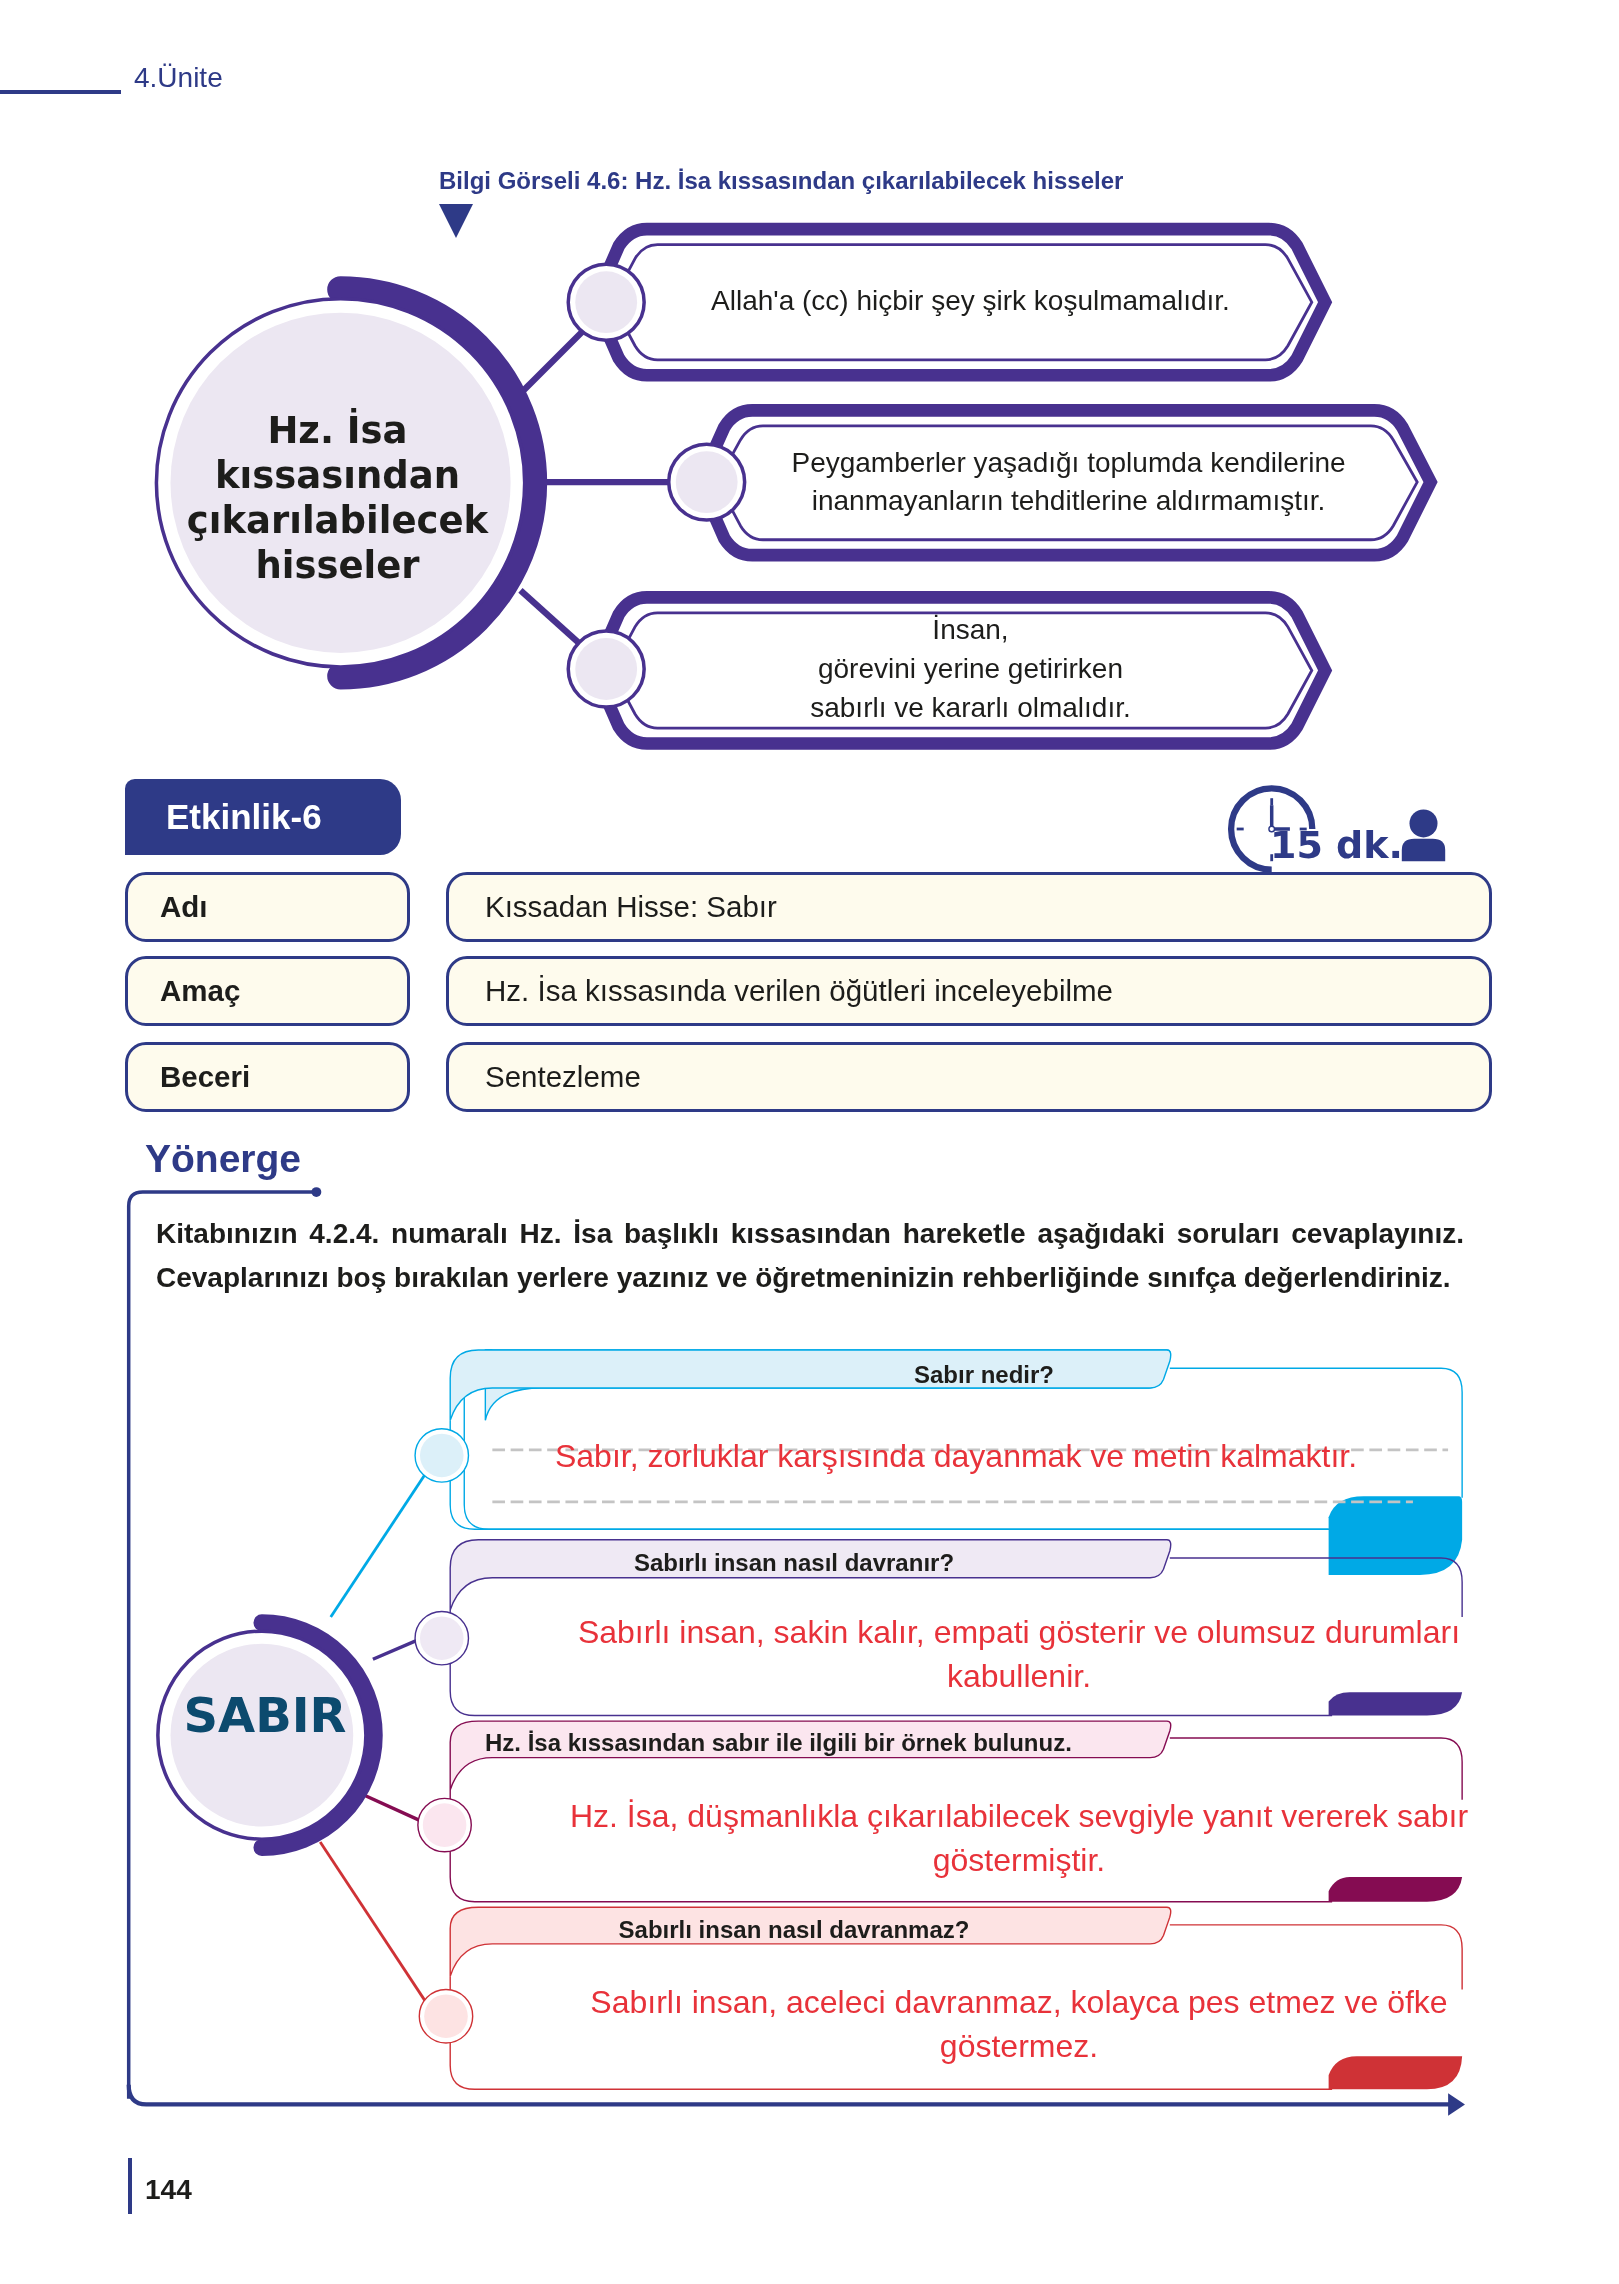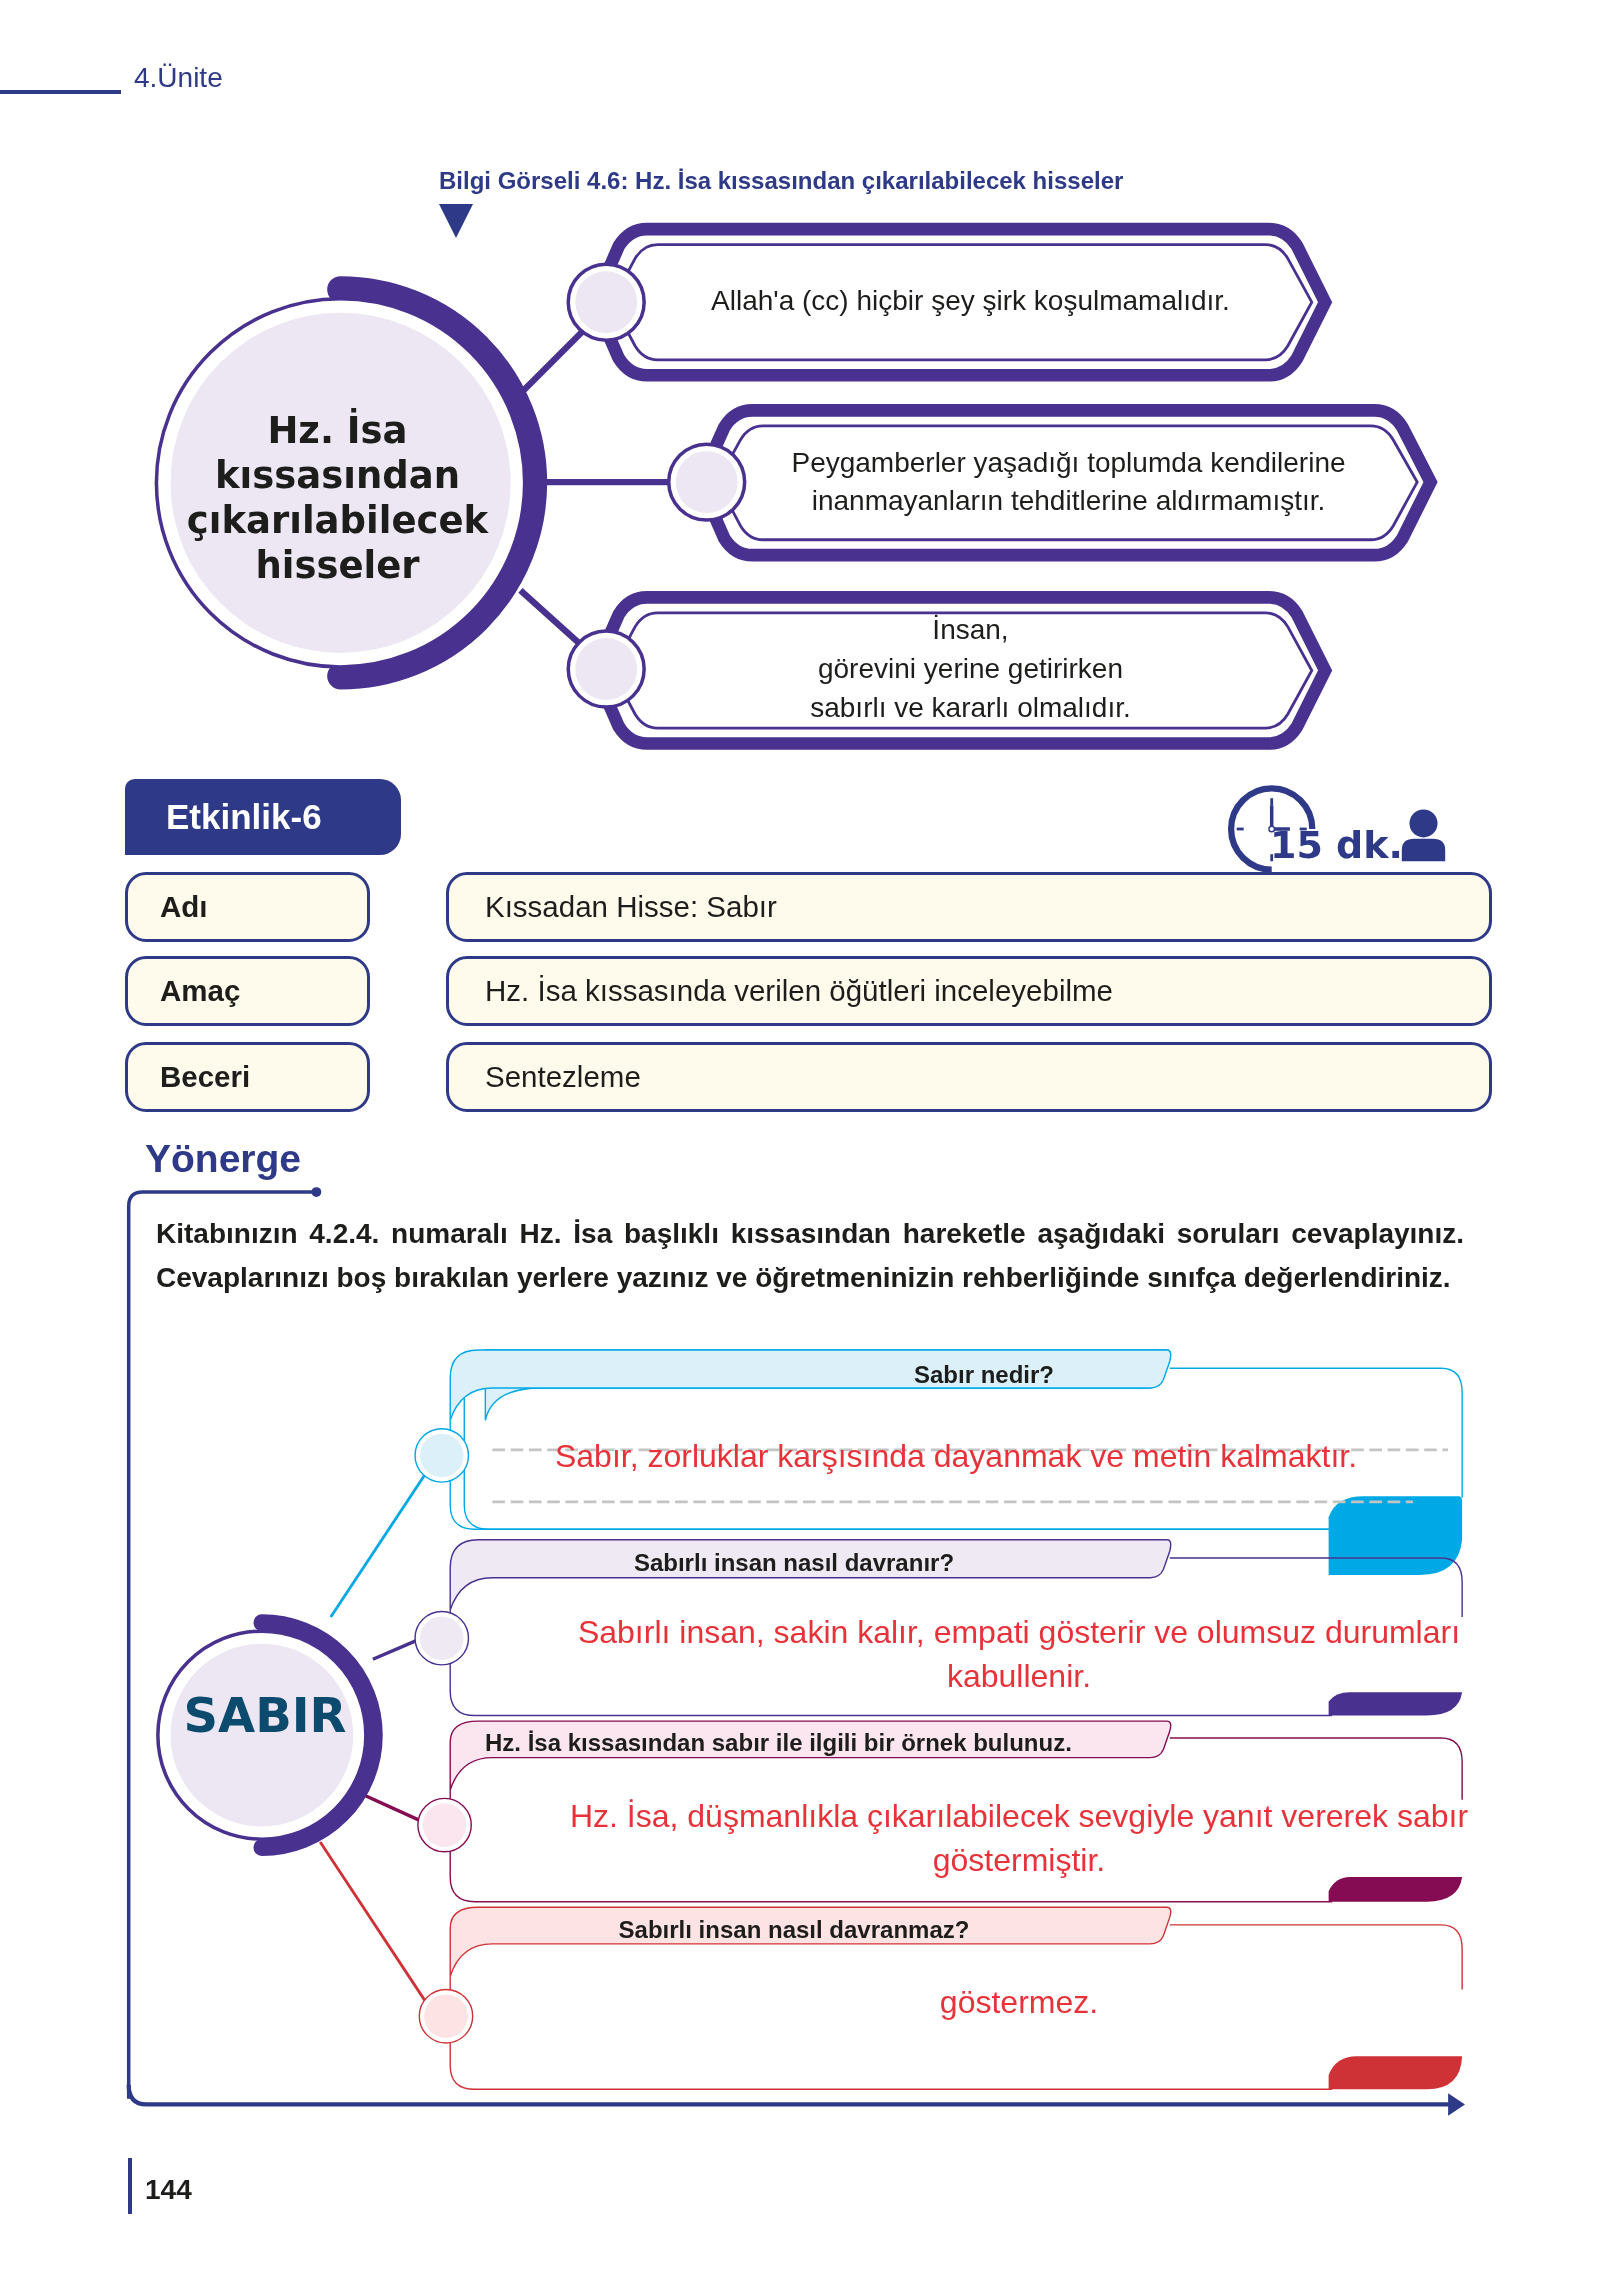--- a/index.html
+++ b/index.html
@@ -18,21 +18,21 @@
   .diagram svg { position: absolute; left: 0; top: 0; }
   .hub-text { position: absolute; left: 176px; top: 408px; width: 323px; text-align: center; font-size: 37px; font-weight: bold; line-height: 45px; color: #1d1d1b; font-family: "DejaVu Sans", sans-serif; }
   .hisse-text { position: absolute; text-align: center; font-size: 28px; color: #1d1d1b; font-family: "Liberation Sans", sans-serif; line-height: 39px; }
 
   
   .etk-badge { left: 125px; top: 779px; width: 276px; height: 76px; background: #2e3a87; border-radius: 9.8px 21px 21px 0; color: #fff; font-size: 35px; font-weight: bold; display: flex; align-items: center; padding-left: 41px; font-family: "Liberation Sans", sans-serif; }
   .timer { left: 1204px; top: 780px; width: 253px; height: 98px; }
   .timer-label { left: 1270px; top: 823px; font-size: 38px; font-weight: bold; color: #2e3a87; font-family: "DejaVu Sans", sans-serif; }
 
   .row-label, .row-value { position: absolute; background: #fefbed; border: 3.5px solid #2e3a87; border-radius: 21px; display: flex; align-items: center; font-size: 29.5px; }
-  .row-label { left: 125px; width: 245px; height: 70px; padding-left: 32px; font-weight: bold; font-family: "Liberation Sans", sans-serif; }
+  .row-label { left: 125px; width: 285px; height: 70px; padding-left: 32px; font-weight: bold; font-family: "Liberation Sans", sans-serif; }
   .row-value { left: 420px; width: 1046px; height: 70px; padding-left: 36px; font-family: "Liberation Sans", sans-serif; margin-left: 26px; }
 
   
   .yon-title { left: 145px; top: 1137px; font-size: 39px; font-weight: bold; color: #2e3a87; font-family: "Liberation Sans", sans-serif; }
   .yon-frame { left: 125px; top: 1192px; }
   .instruction { left: 156px; top: 1212px; width: 1308px; font-size: 28px; font-weight: bold; line-height: 44px; text-align: justify; font-family: "Liberation Sans", sans-serif; }
 
   .sabir-hub-text { position: absolute; left: 163px; top: 1687px; width: 204px; text-align: center; font-size: 48px; font-weight: bold; color: #0c4a6e; font-family: "DejaVu Sans", sans-serif; }
 
   .q-tab { position: absolute; font-size: 24px; font-weight: bold; text-align: center; color: #1d1d1b; font-family: "Liberation Sans", sans-serif; }
@@ -191,18 +191,19 @@
 </div>
 
 <div class="q-tab" style="left:478px;top:1729px;width:633px;text-align:left;padding-left:7px;">Hz. İsa kıssasından sabır ile ilgili bir örnek bulunuz.</div>
 <div class="answer" style="left:492px;top:1794px;width:1054px;">
   <div>Hz. İsa, düşmanlıkla çıkarılabilecek sevgiyle yanıt vererek sabır</div>
   <div>göstermiştir.</div>
 </div>
 
 <div class="q-tab" style="left:534px;top:1916px;width:520px;">Sabırlı insan nasıl davranmaz?</div>
 <div class="answer" style="left:492px;top:1980px;width:1054px;">
+  <div>Sabırlı insan, aceleci davranmaz, kolayca pes etmez ve öfke</div>
   <div>göstermez.</div>
 </div>
 
 <div class="abs page-bar"></div>
 <div class="abs page-num">144</div>
 
 
 </body></html>

